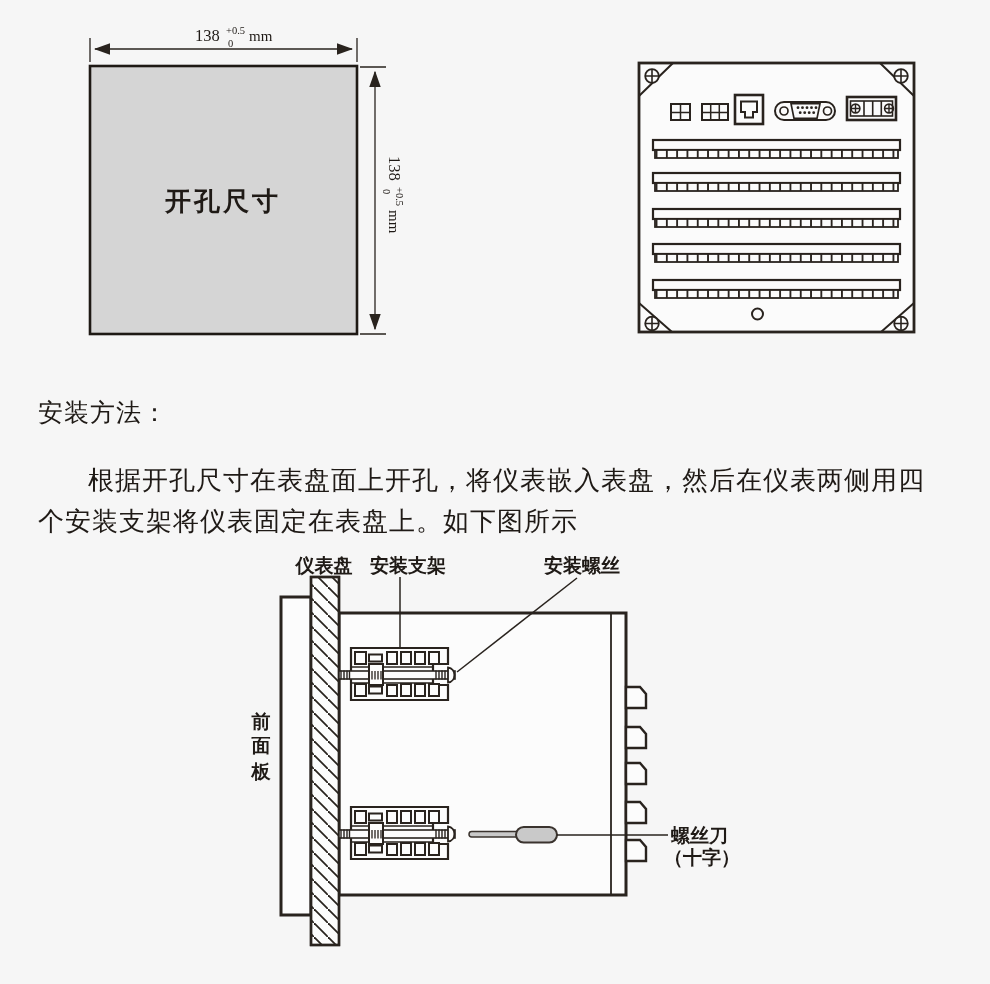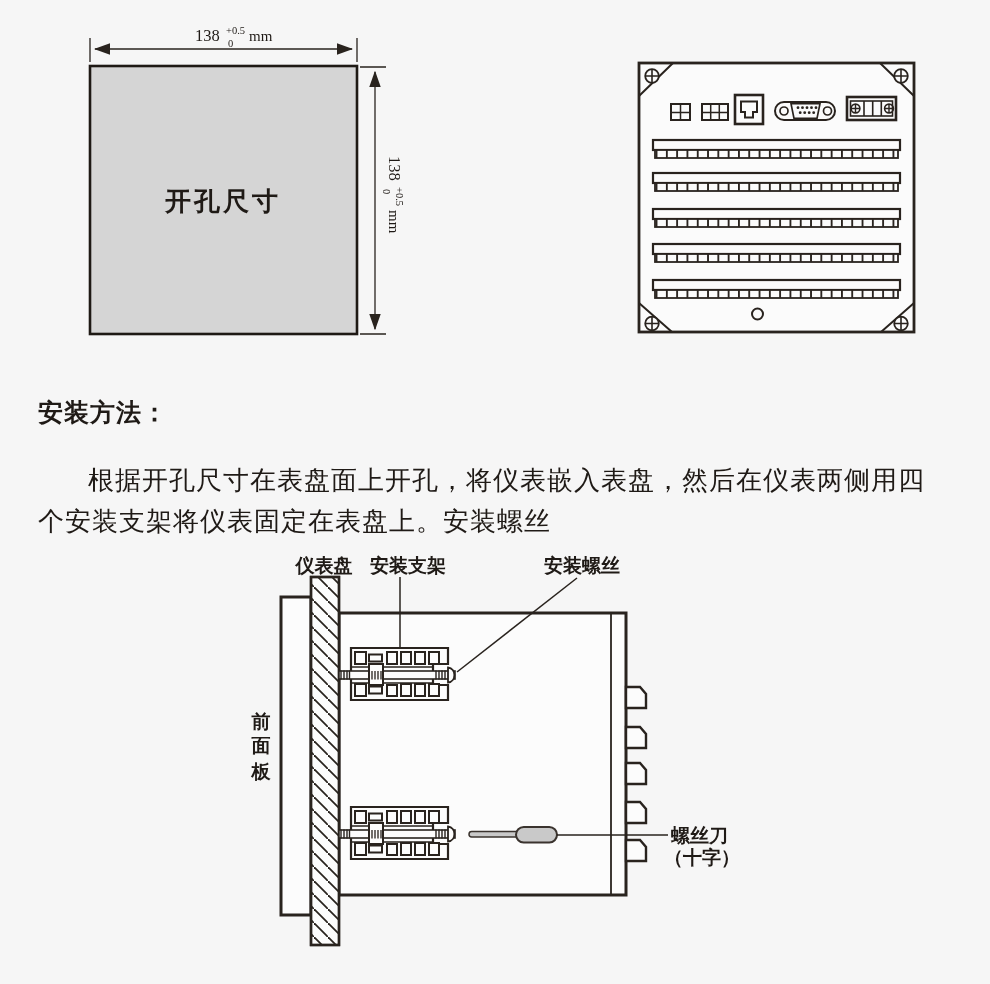--- a/index.html
+++ b/index.html
@@ -6,21 +6,21 @@
   body{width:990px;height:984px;background:#f6f6f6;overflow:hidden;
        font-family:"Liberation Serif","DejaVu Serif",serif;color:#1f1a16;}
   .page{position:relative;width:990px;height:984px;background:#f6f6f6;}
   .fig{position:absolute;}
   svg text{font-family:"Liberation Serif","DejaVu Serif",serif;fill:#1f1a16;}
   .dim-num{font-size:16.5px;}
   .dim-tol{font-size:10.5px;}
   .dim-unit{font-size:15px;}
   .cutout-label{font-size:26px;font-weight:bold;letter-spacing:3px;}
   .fig-label{font-size:19px;font-weight:bold;}
-  .doc-title{position:absolute;left:38px;top:396px;font-size:25px;letter-spacing:1px;font-weight:bold;}
+  .doc-title{position:absolute;left:38px;top:396px;font-size:25px;letter-spacing:1px;}
   .doc-line{position:absolute;left:38px;font-size:26px;letter-spacing:1px;white-space:nowrap;margin-top:28px;}
   .doc-line.l1{top:435px;padding-left:50px;}
   .doc-line.l2{top:476px;}
 </style>
 </head>
 <body>
 
 <div class="page">
 
   <svg class="fig" style="left:20px;top:10px" width="400" height="350" viewBox="0 0 400 350">
@@ -144,21 +144,21 @@
         <rect x="20" y="230" width="243" height="8" fill="#fbfbfb" stroke-width="1.8"></rect>
         <rect x="20" y="230" width="243" height="8" fill="url(#teeth)" stroke="none"></rect>
       </g>
     </g>
 
     <circle cx="122.5" cy="254" r="5.5" fill="#fbfbfb" stroke="#29231e" stroke-width="2"></circle>
   </svg>
 
   <div class="doc-title">安装方法：</div>
   <div class="doc-line l1">根据开孔尺寸在表盘面上开孔，将仪表嵌入表盘，然后在仪表两侧用四</div>
-  <div class="doc-line l2">个安装支架将仪表固定在表盘上。安装螺丝</div>
+  <div class="doc-line l2">个安装支架将仪表固定在表盘上。如下图所示</div>
 
   <svg class="fig" style="left:230px;top:545px" width="740" height="430" viewBox="0 0 740 430">
     <defs>
       <pattern id="hatch" width="14" height="14" patternUnits="userSpaceOnUse">
         <path d="M0,0 L14,14" stroke="#29231e" stroke-width="1.8" fill="none"></path>
       </pattern>
       <g id="bkt" stroke="#29231e" fill="none">
         <path d="M0,0 H97 V16 H82 V37 H97 V52 H0 Z" fill="#fcfcfc" stroke-width="2.2"></path>
         <path d="M0,19 H82 M0,35 H82" stroke-width="1.4"></path>
         <rect x="-12" y="23" width="116" height="8" fill="#fcfcfc" stroke-width="1.6"></rect>

